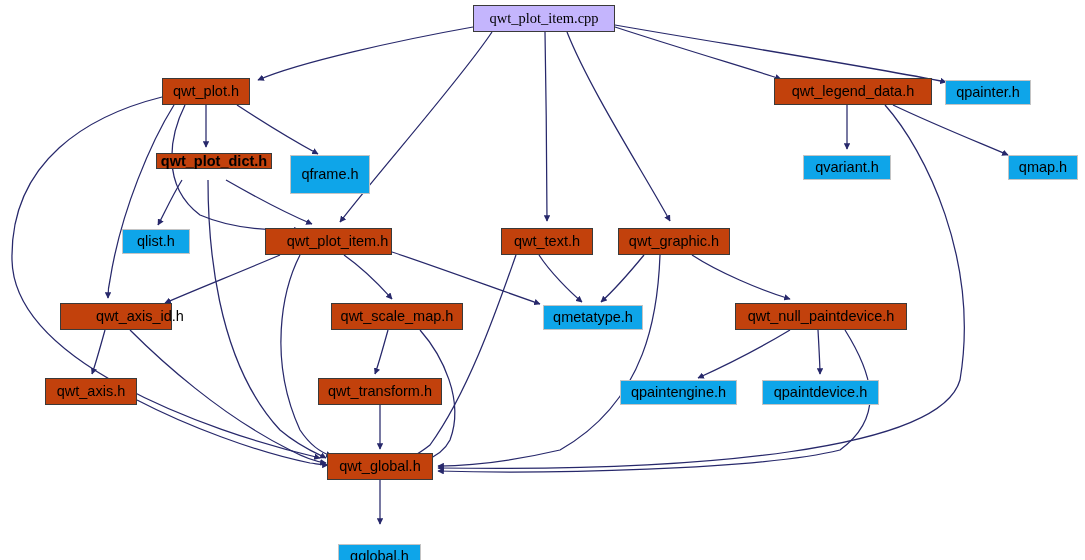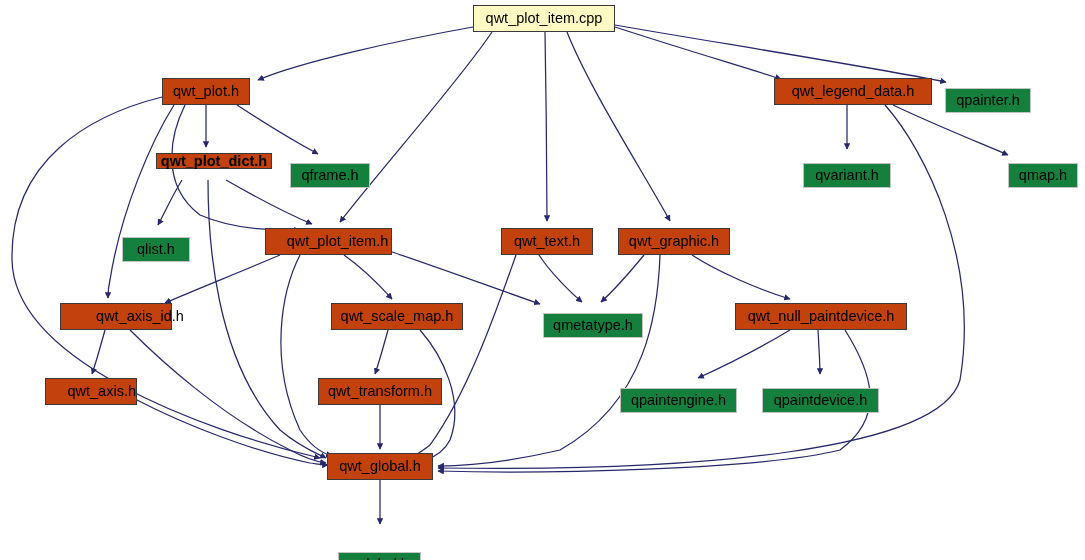--- a/index.html
+++ b/index.html
@@ -36,26 +36,26 @@
     color: #000000;
     background: #ffffff;
     letter-spacing: 0px;
   }
   .node.internal {
     border: 1.4px solid #3a3a3a;
     background: #c2410c;
   }
   .node.external {
     border: 1.2px solid #c4c4c4;
-    background: #15803d;
-    margin-top: 8px;
+    background: #0ea5e9;
   }
   .node.root {
     border: 1.6px solid #3a3a3a;
-    background: #fef9c3;
+    background: #c4b5fd;
+    font-family: Liberation Serif, serif;
   }
   .node-label {
     pointer-events: none;
   }
 </style>
 </head>
 <body>
 
 <div id="canvas">
   <svg id="edge-layer" viewBox="0 0 1085 560" xmlns="http://www.w3.org/2000/svg">
@@ -112,21 +112,21 @@
       </div>
       <div class="node internal" style="left: 774px; top: 78px; width: 158px; height: 27px;">
         <span class="node-label">qwt_legend_data.h</span>
       </div>
       <div class="node external" style="left: 945px; top: 80px; width: 86px; height: 25px;">
         <span class="node-label">qpainter.h</span>
       </div>
       <div class="node internal" style="left: 156px; top: 153px; width: 116px; height: 16px; font-weight: bold;">
         <span class="node-label">qwt_plot_dict.h</span>
       </div>
-      <div class="node external" style="left: 290px; top: 155px; width: 80px; height: 25px;">
+      <div class="node external" style="left: 290px; top: 155px; width: 80px; height: 39px;">
         <span class="node-label">qframe.h</span>
       </div>
       <div class="node external" style="left: 803px; top: 155px; width: 88px; height: 25px;">
         <span class="node-label">qvariant.h</span>
       </div>
       <div class="node external" style="left: 1008px; top: 155px; width: 70px; height: 25px; text-align: center;">
         <span class="node-label">qmap.h</span>
       </div>
       <div class="node external" style="left: 122px; top: 229px; width: 68px; height: 25px;">
         <span class="node-label">qlist.h</span>
@@ -145,21 +145,21 @@
       </div>
       <div class="node internal" style="left: 331px; top: 303px; width: 132px; height: 27px;">
         <span class="node-label">qwt_scale_map.h</span>
       </div>
       <div class="node external" style="left: 543px; top: 305px; width: 100px; height: 25px;">
         <span class="node-label">qmetatype.h</span>
       </div>
       <div class="node internal" style="left: 735px; top: 303px; width: 172px; height: 27px;">
         <span class="node-label">qwt_null_paintdevice.h</span>
       </div>
-      <div class="node internal" style="left: 45px; top: 378px; width: 92px; height: 27px; justify-content: flex-end;">
+      <div class="node internal" style="left: 45px; top: 378px; width: 92px; height: 27px;">
         <span class="node-label">qwt_axis.h</span>
       </div>
       <div class="node internal" style="left: 318px; top: 378px; width: 124px; height: 27px;">
         <span class="node-label">qwt_transform.h</span>
       </div>
       <div class="node external" style="left: 620px; top: 380px; width: 117px; height: 25px;">
         <span class="node-label">qpaintengine.h</span>
       </div>
       <div class="node external" style="left: 762px; top: 380px; width: 117px; height: 25px;">
         <span class="node-label">qpaintdevice.h</span>

